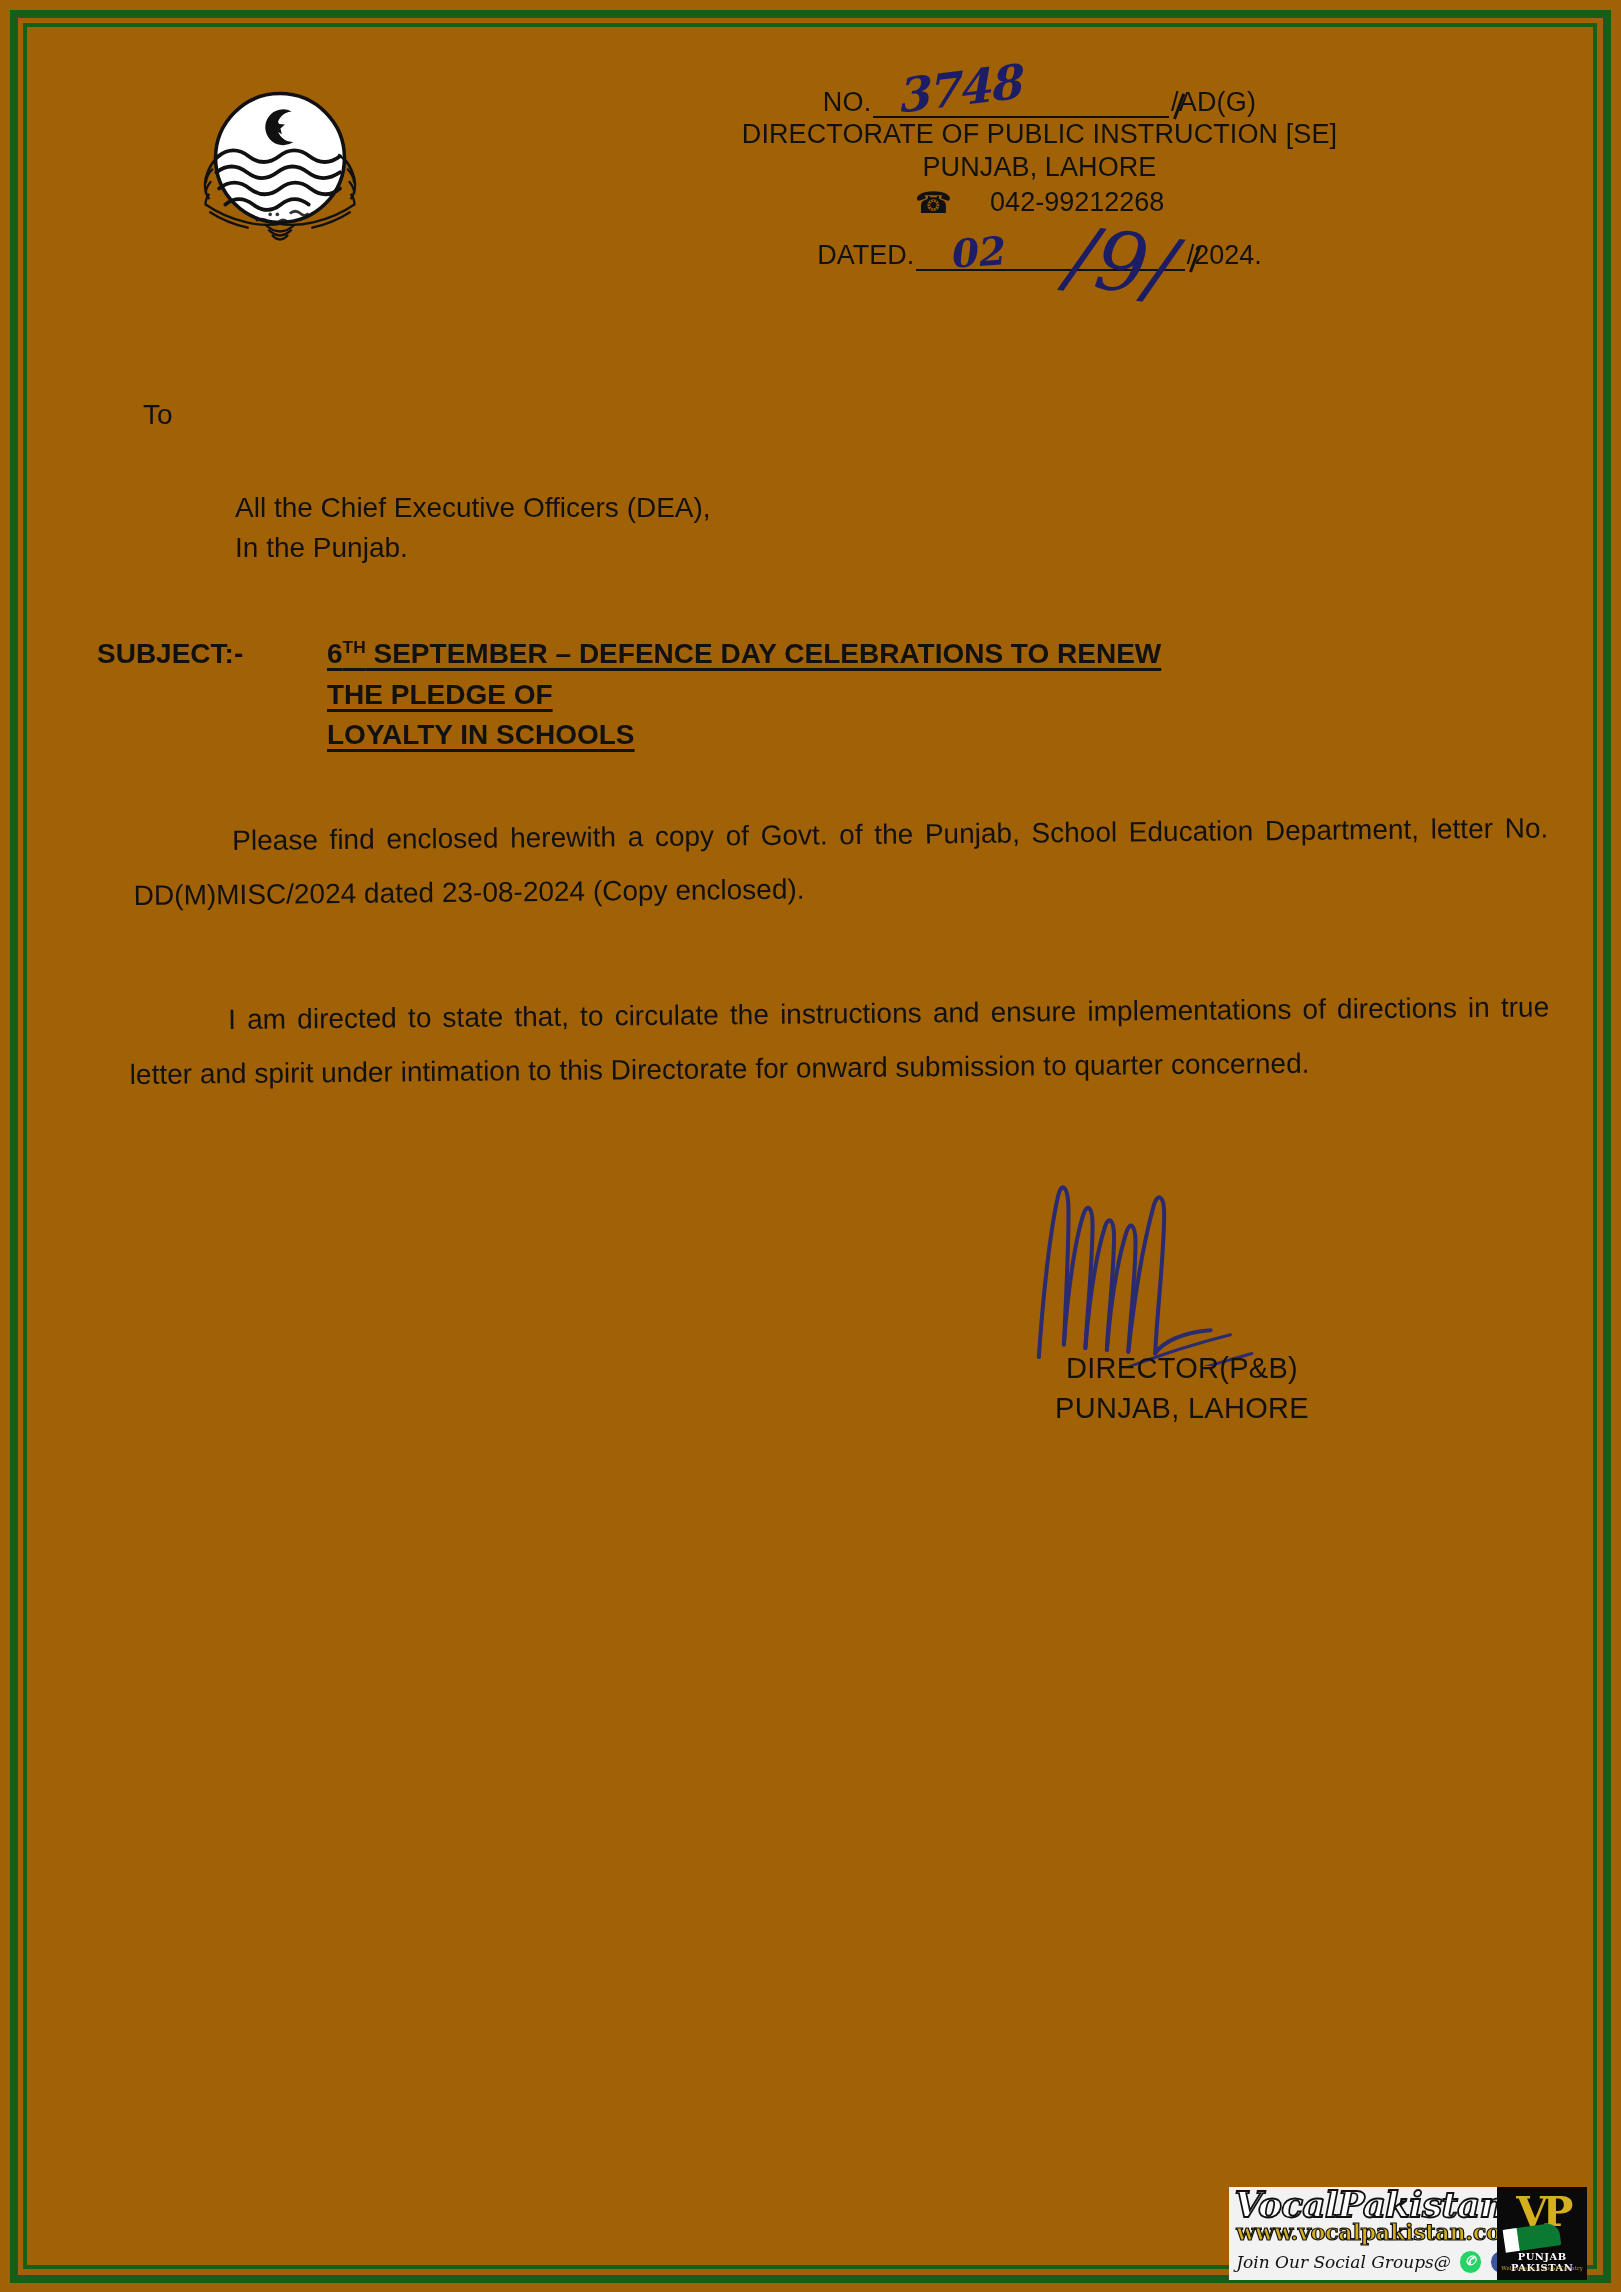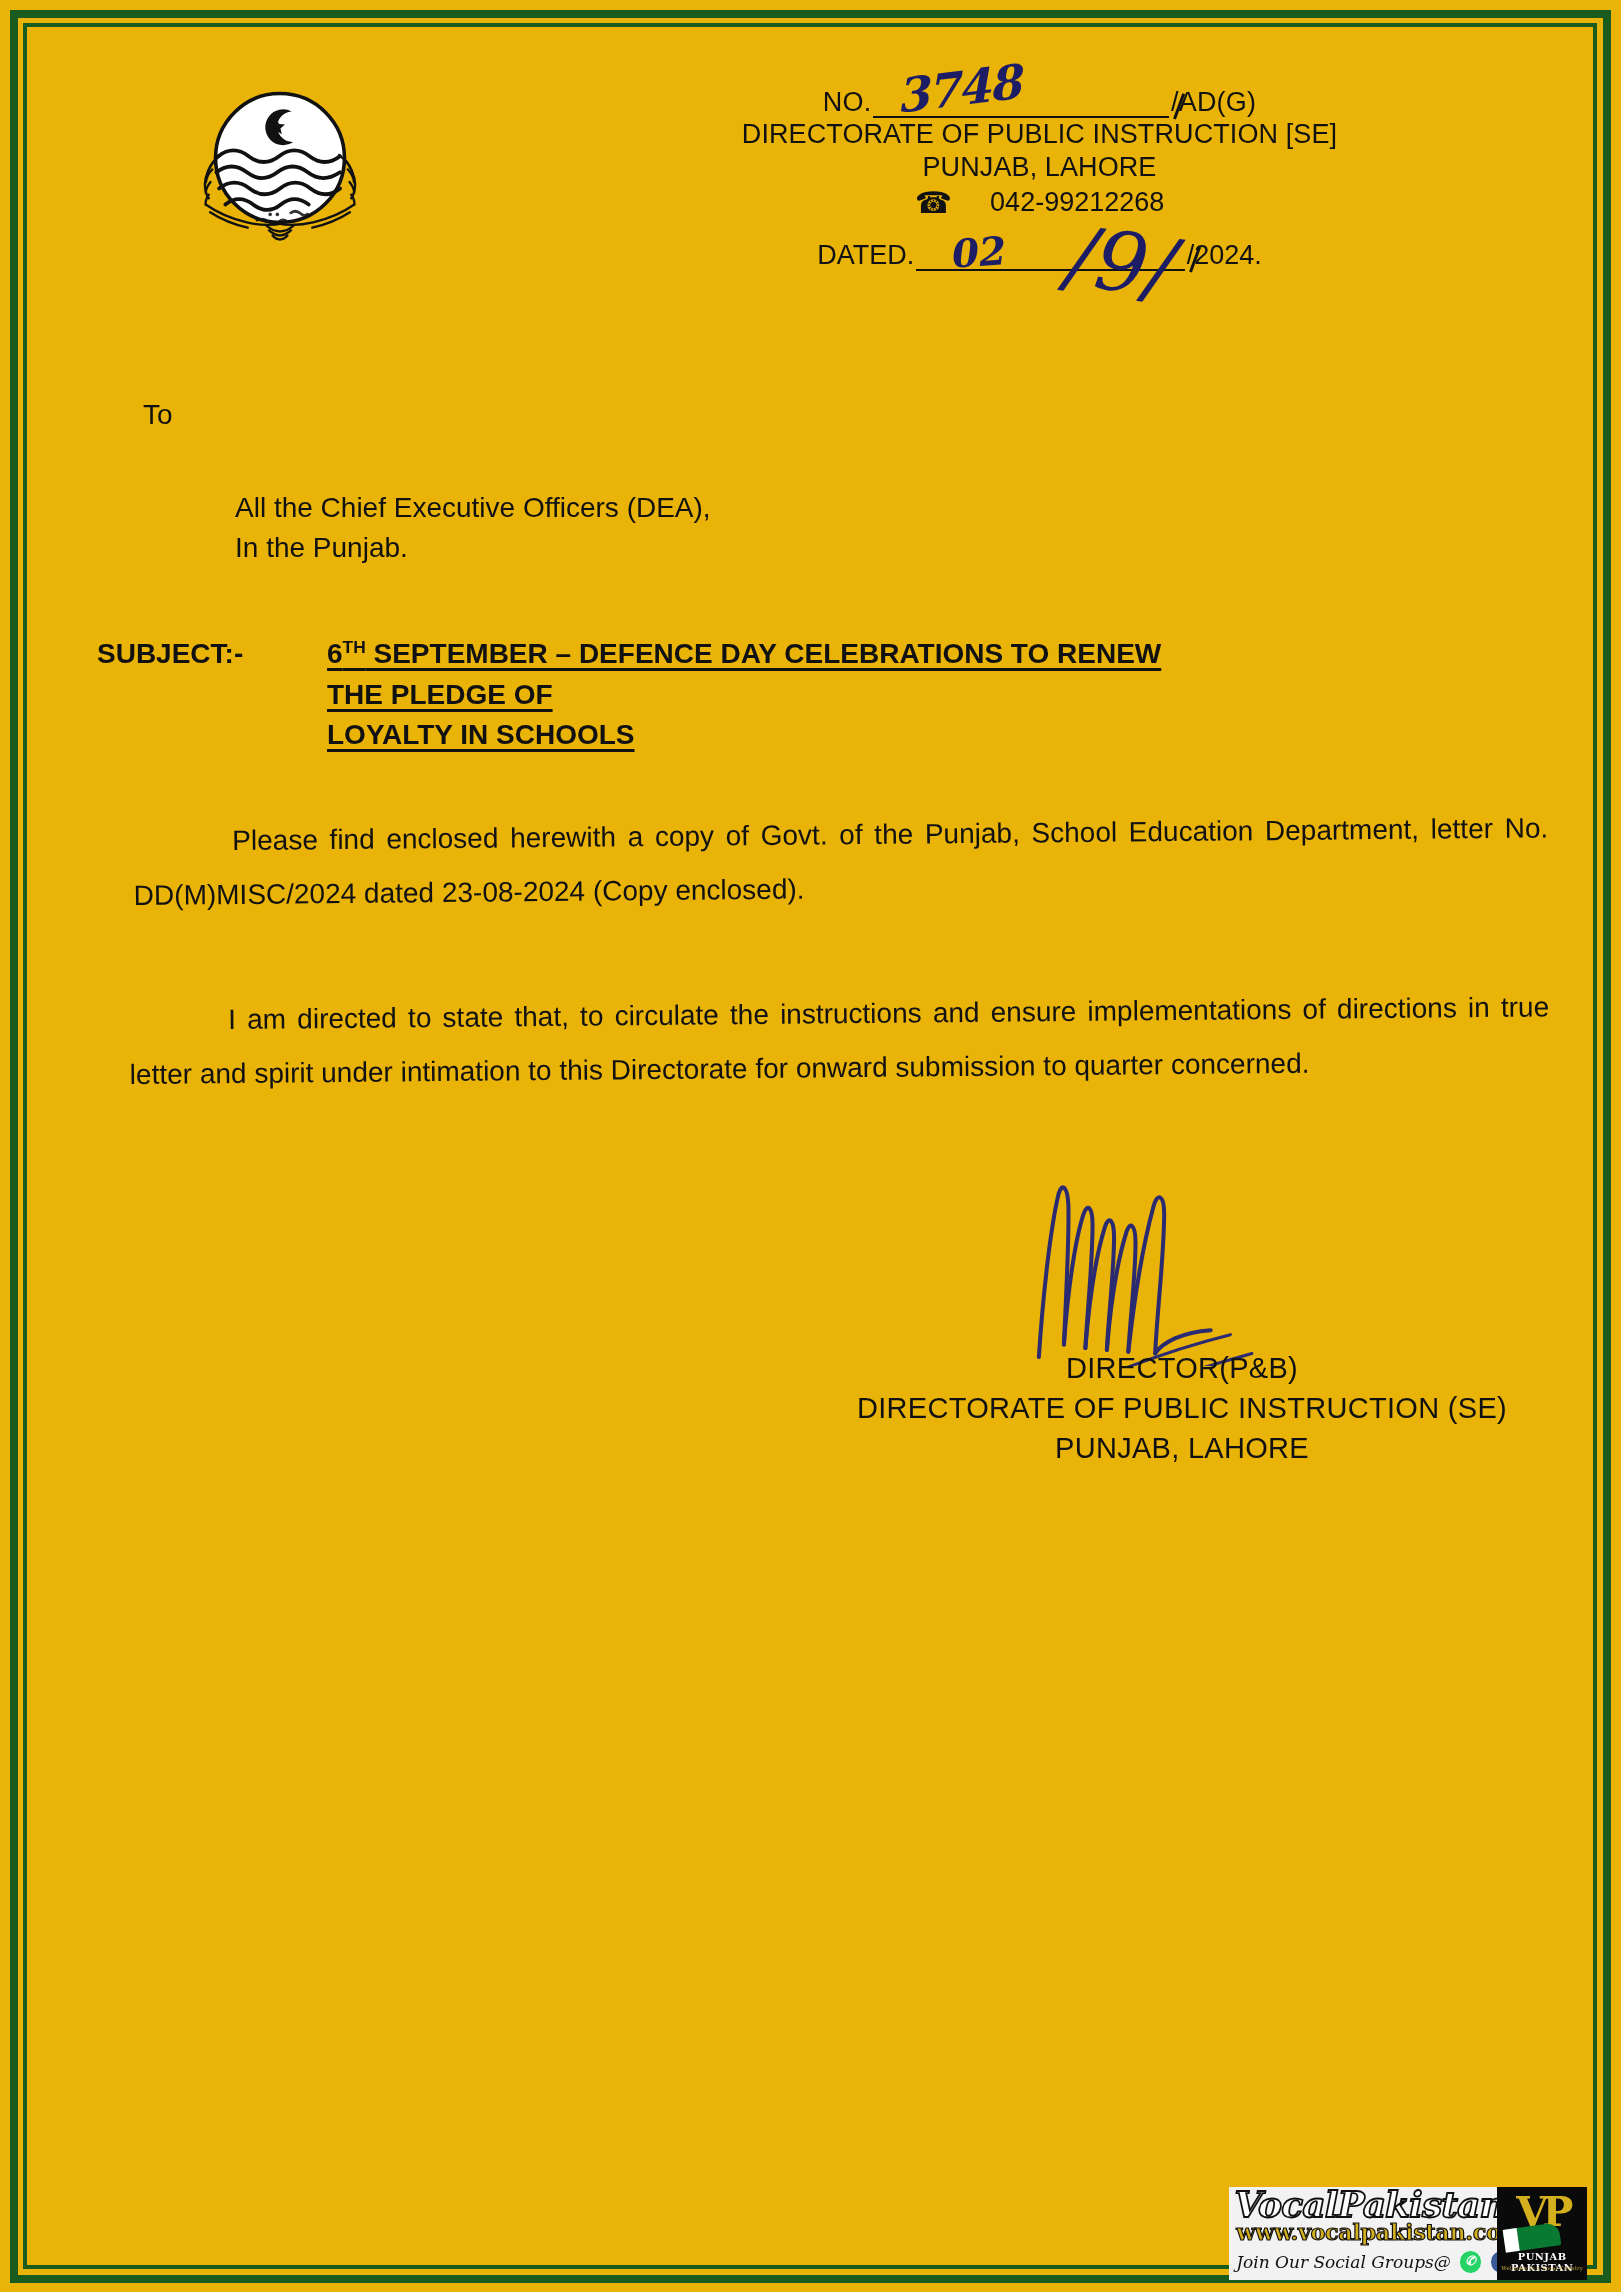--- a/index.html
+++ b/index.html
@@ -8,21 +8,21 @@
     background: #ffffff;
   }
   body {
     font-family: "Liberation Sans", sans-serif;
   }
 
   #page {
     position: relative;
     width: 1621px;
     height: 2293px;
-    background: #eab308;
+    background: #a16207;
     overflow: hidden;
   }
 
   
   .frame-outer {
     position: absolute;
     left: 9.9px;
     top: 9.9px;
     width: 1601px;
     height: 2273px;
@@ -530,21 +530,20 @@
             <path d="M160 196 C 168 184, 190 172, 222 170"></path>
           </g>
           <g fill="none" stroke="#2b2b72" stroke-width="3.4" stroke-linecap="round">
             <path d="M244 175 C 200 186, 140 206, 88 228"></path>
             <path d="M268 196 C 210 212, 130 238, 72 262"></path>
           </g>
         </svg>
       </div>
       <div class="sig-text">
         <div>DIRECTOR(P&amp;B)</div>
-        <div>DIRECTORATE OF PUBLIC INSTRUCTION (SE)</div>
         <div>PUNJAB, LAHORE</div>
       </div>
     </div>
 
   </div>
 
   <div class="footer-brand">
     <div class="brand-left">
       <div class="brand-title">VocalPakistan</div>
       <div class="brand-url">www.vocalpakistan.com</div>

